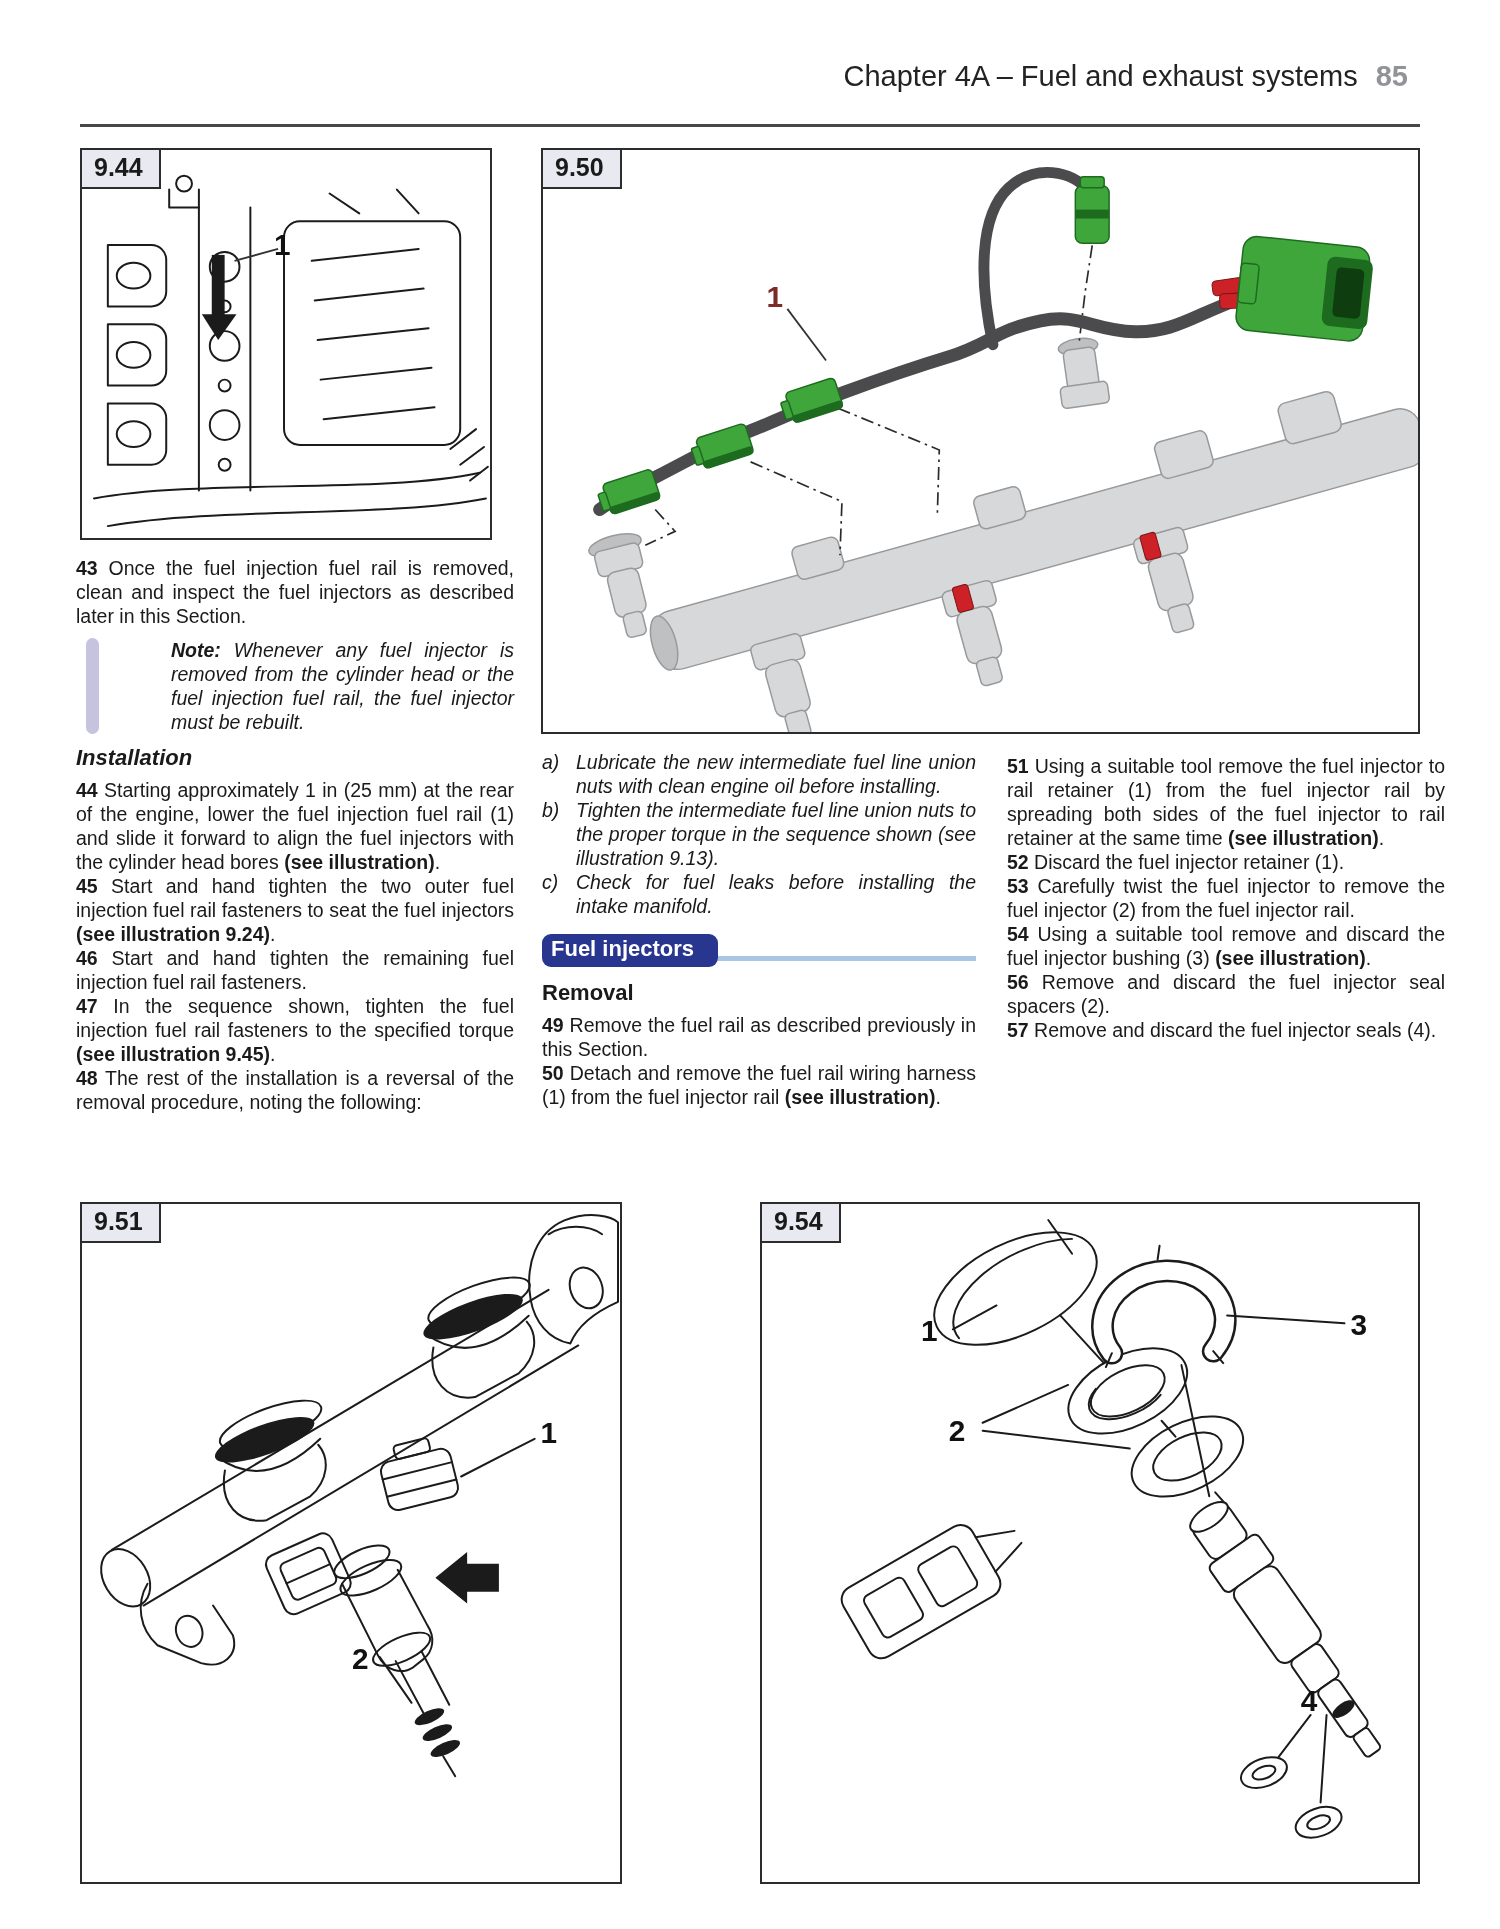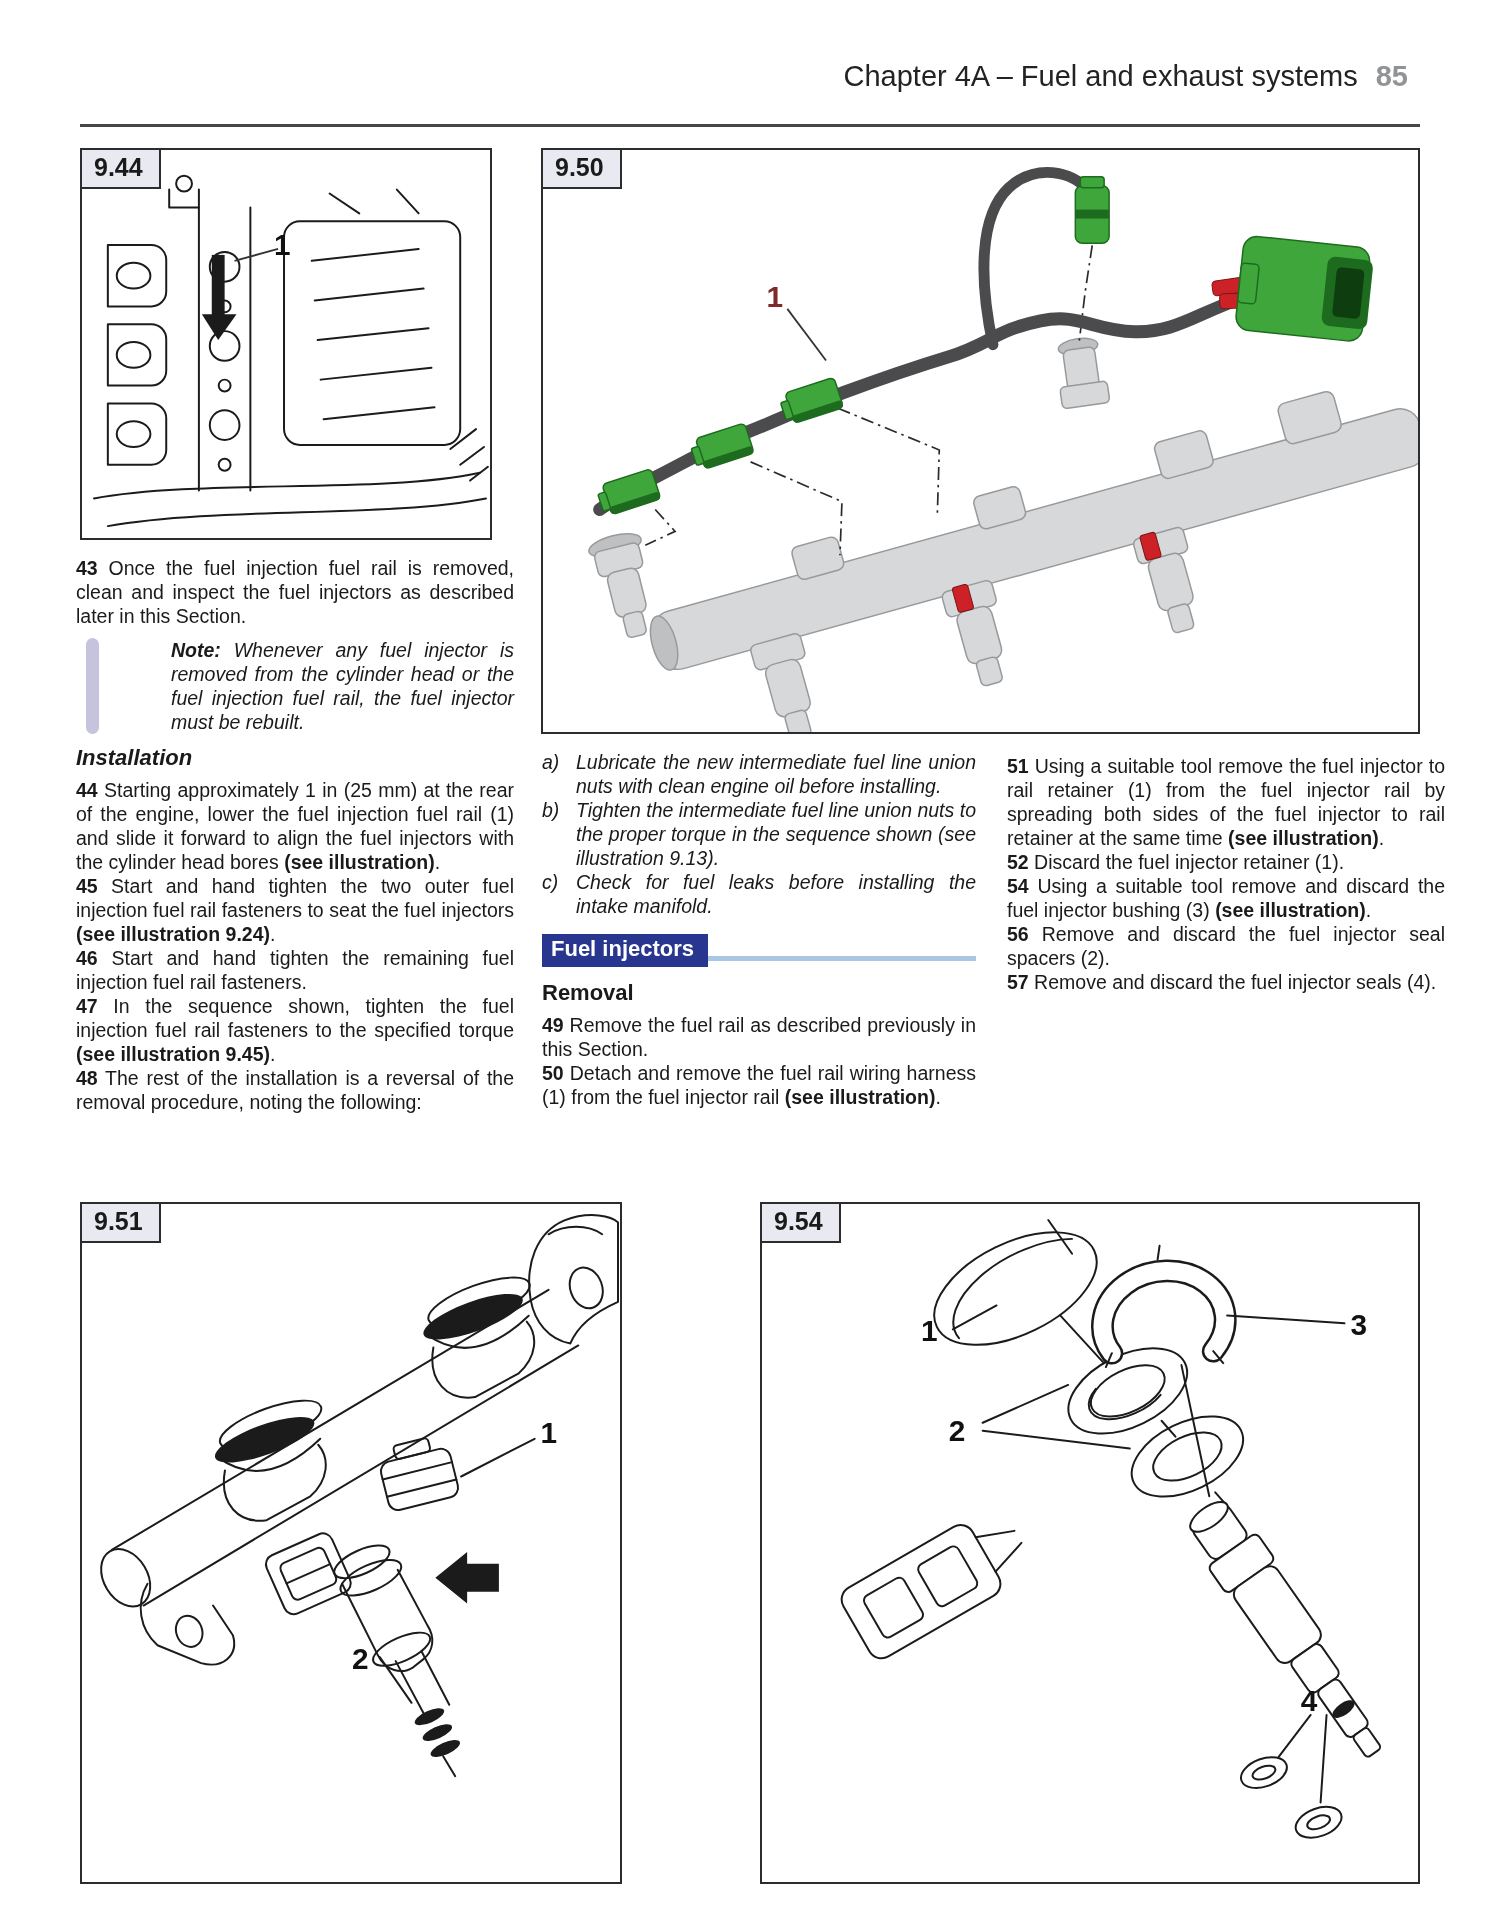--- a/index.html
+++ b/index.html
@@ -30,21 +30,21 @@
   .h-bold{font-size:22px;font-weight:700;margin:14px 0 8px;}
   .note{display:flex;margin:10px 0;gap:24px;}
   .note-bar{flex:none;width:13px;border-radius:8px;background:var(--note-bar);margin-left:10px;}
   .note-text{margin-left:48px;font-style:italic;text-align:justify;}
   .note-text .b{font-weight:700;}
   .list-item{display:flex;font-style:italic;}
   .li-marker{flex:none;width:34px;}
   .li-text{flex:1;text-align:justify;}
   .sec{display:flex;align-items:flex-end;margin:16px 0 10px;}
   .sec-box{background:var(--accent-blue);color:#fff;font-weight:700;font-size:22px;
-           padding:2px 14px 5px 9px;line-height:26px;}
+           padding:2px 24px 5px 9px;line-height:26px;border-radius:9px;}
   .sec-line{flex:1;height:5px;background:var(--light-blue);margin-bottom:6px;}
   
   .ln{fill:none;stroke:#1b1b1b;stroke-width:2;stroke-linecap:round;stroke-linejoin:round;}
   .lnf{fill:#fff;stroke:#1b1b1b;stroke-width:2;stroke-linejoin:round;}
   .dark{fill:#1b1b1b;stroke:none;}
   .dashdot{fill:none;stroke:#2a2a2a;stroke-width:1.7;stroke-dasharray:13 5 2.5 5;}
   .thin{fill:none;stroke:#333;stroke-width:1.8;}
   .rail{fill:var(--rail-gray);stroke:var(--rail-stroke);stroke-width:1.5;}
   .raildk{fill:#bfc0c2;stroke:var(--rail-stroke);stroke-width:1.5;}
   .green{fill:var(--connector-green);stroke:var(--connector-green-dark);stroke-width:1.5;}
@@ -216,20 +216,21 @@
         <span class="sec-box">Fuel injectors</span>
         <span class="sec-line"></span>
       </div>
       <div class="h-bold">Removal</div>
       <p class="para"><span class="b ">49</span><span>  Remove the fuel rail as described previously in this Section.</span></p>
       <p class="para"><span class="b ">50</span><span>  Detach and remove the fuel rail wiring harness (1) from the fuel injector rail </span><span class="b ">(see illustration)</span><span>.</span></p>
     </div>
   <div class="col" id="col-right">
       <p class="para"><span class="b ">51</span><span>  Using a suitable tool remove the fuel injector to rail retainer (1) from the fuel injector rail by spreading both sides of the fuel injector to rail retainer at the same time </span><span class="b ">(see illustration)</span><span>.</span></p>
       <p class="para"><span class="b ">52</span><span>  Discard the fuel injector retainer (1).</span></p>
+      <p class="para"><span class="b ">53</span><span>  Carefully twist the fuel injector to remove the fuel injector (2) from the fuel injector rail.</span></p>
       <p class="para"><span class="b ">54</span><span>  Using a suitable tool remove and discard the fuel injector bushing (3) </span><span class="b ">(see illustration)</span><span>.</span></p>
       <p class="para"><span class="b ">56</span><span>  Remove and discard the fuel injector seal spacers (2).</span></p>
       <p class="para"><span class="b ">57</span><span>  Remove and discard the fuel injector seals (4).</span></p>
     </div>
 
   <div class="figframe" id="fig951">
     <svg viewBox="0 0 542 682">
       <g class="ln">
 
         <path d="M30 348 L 470 86"></path>

